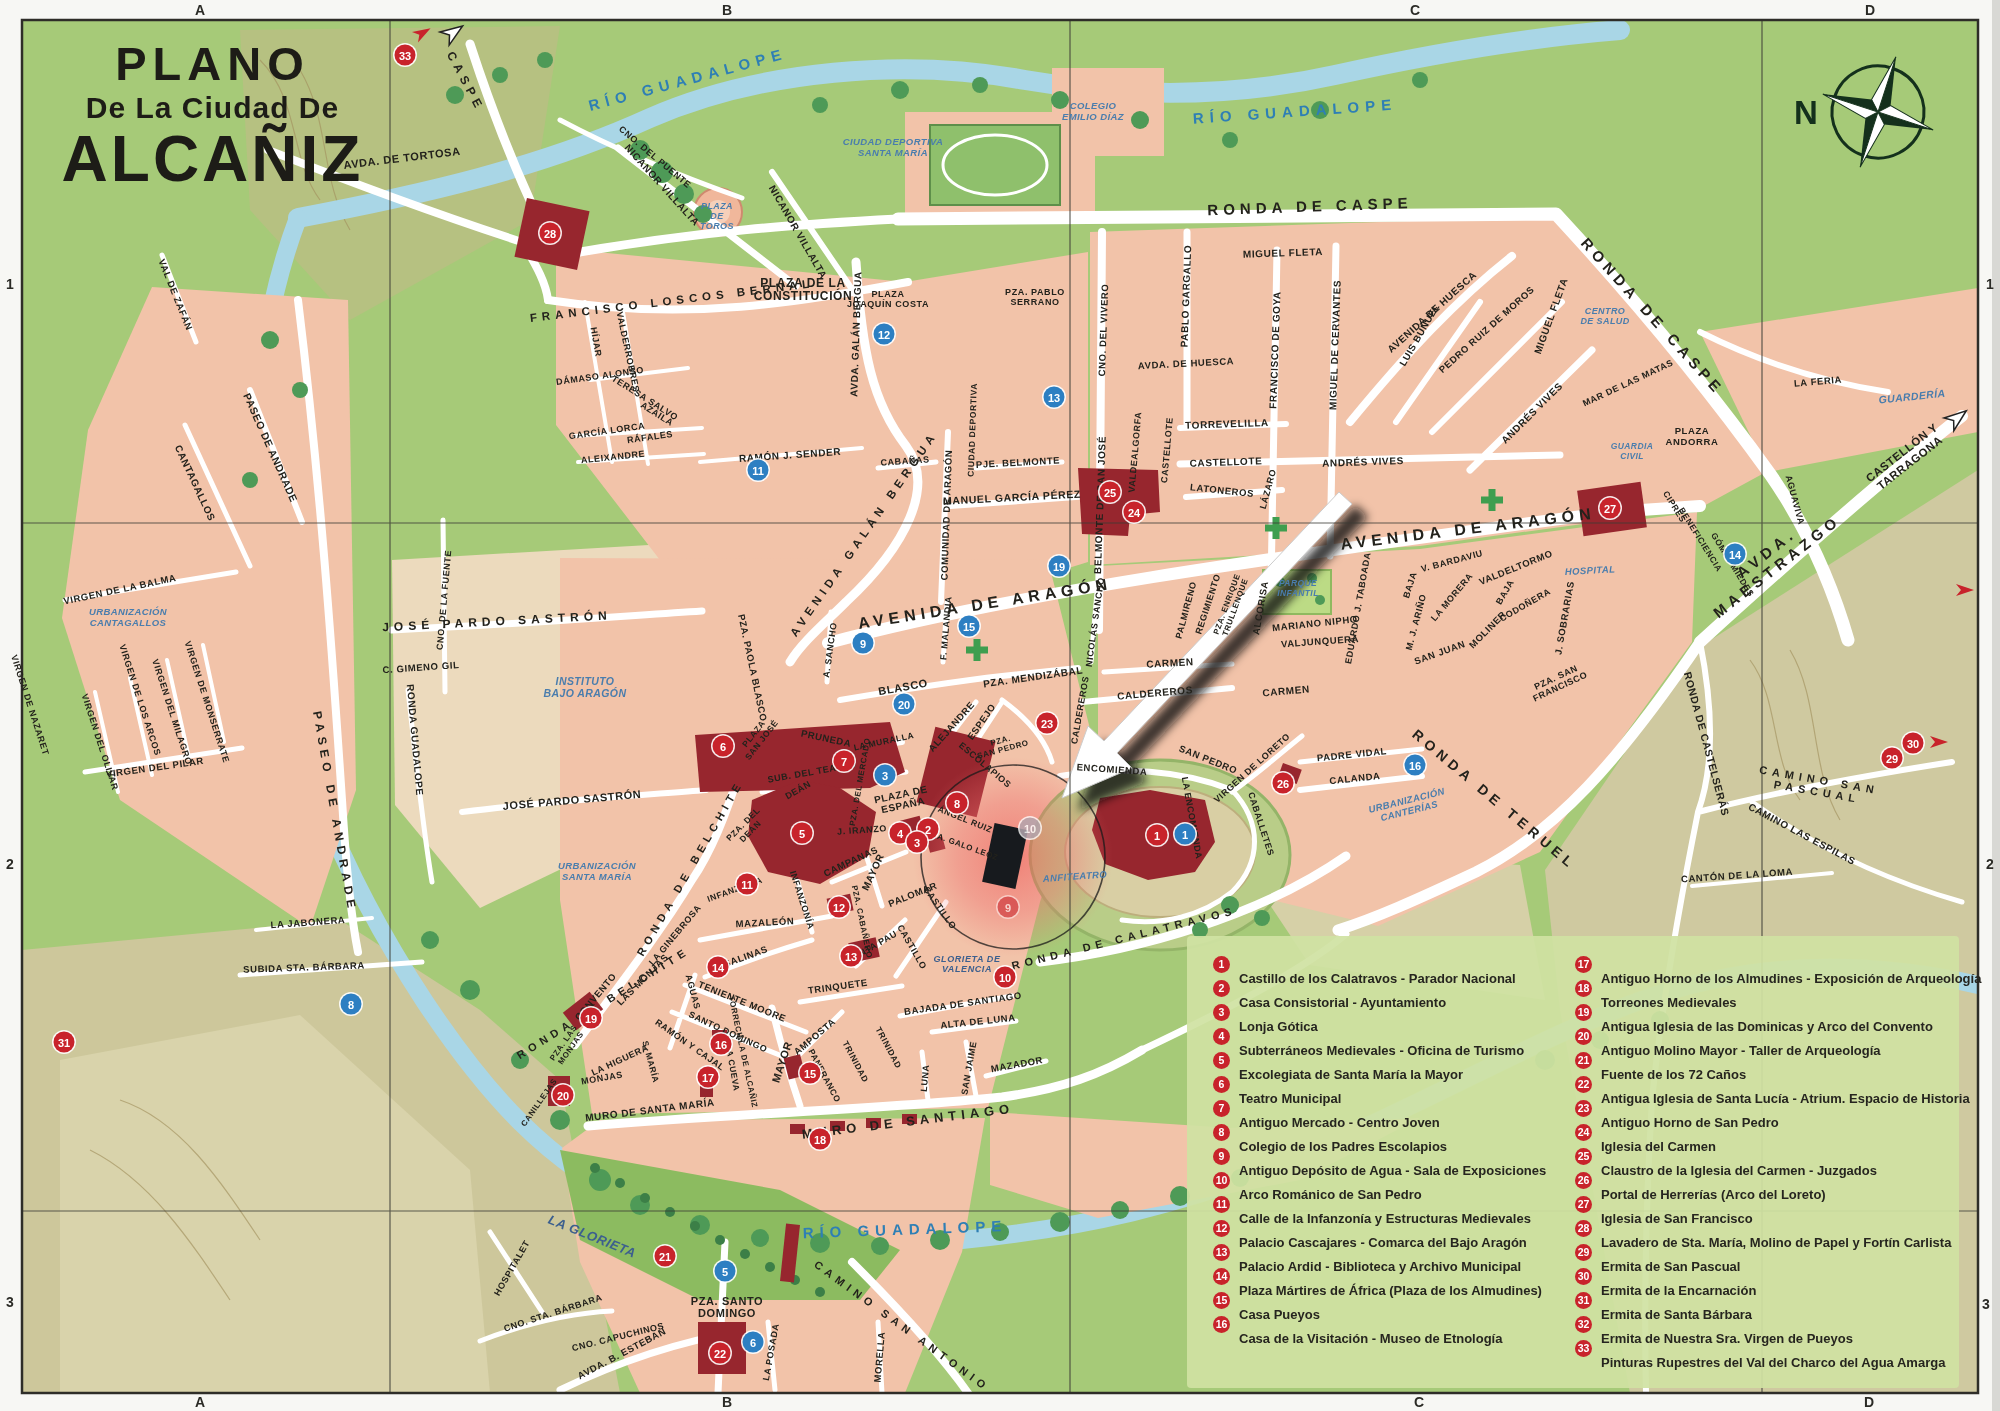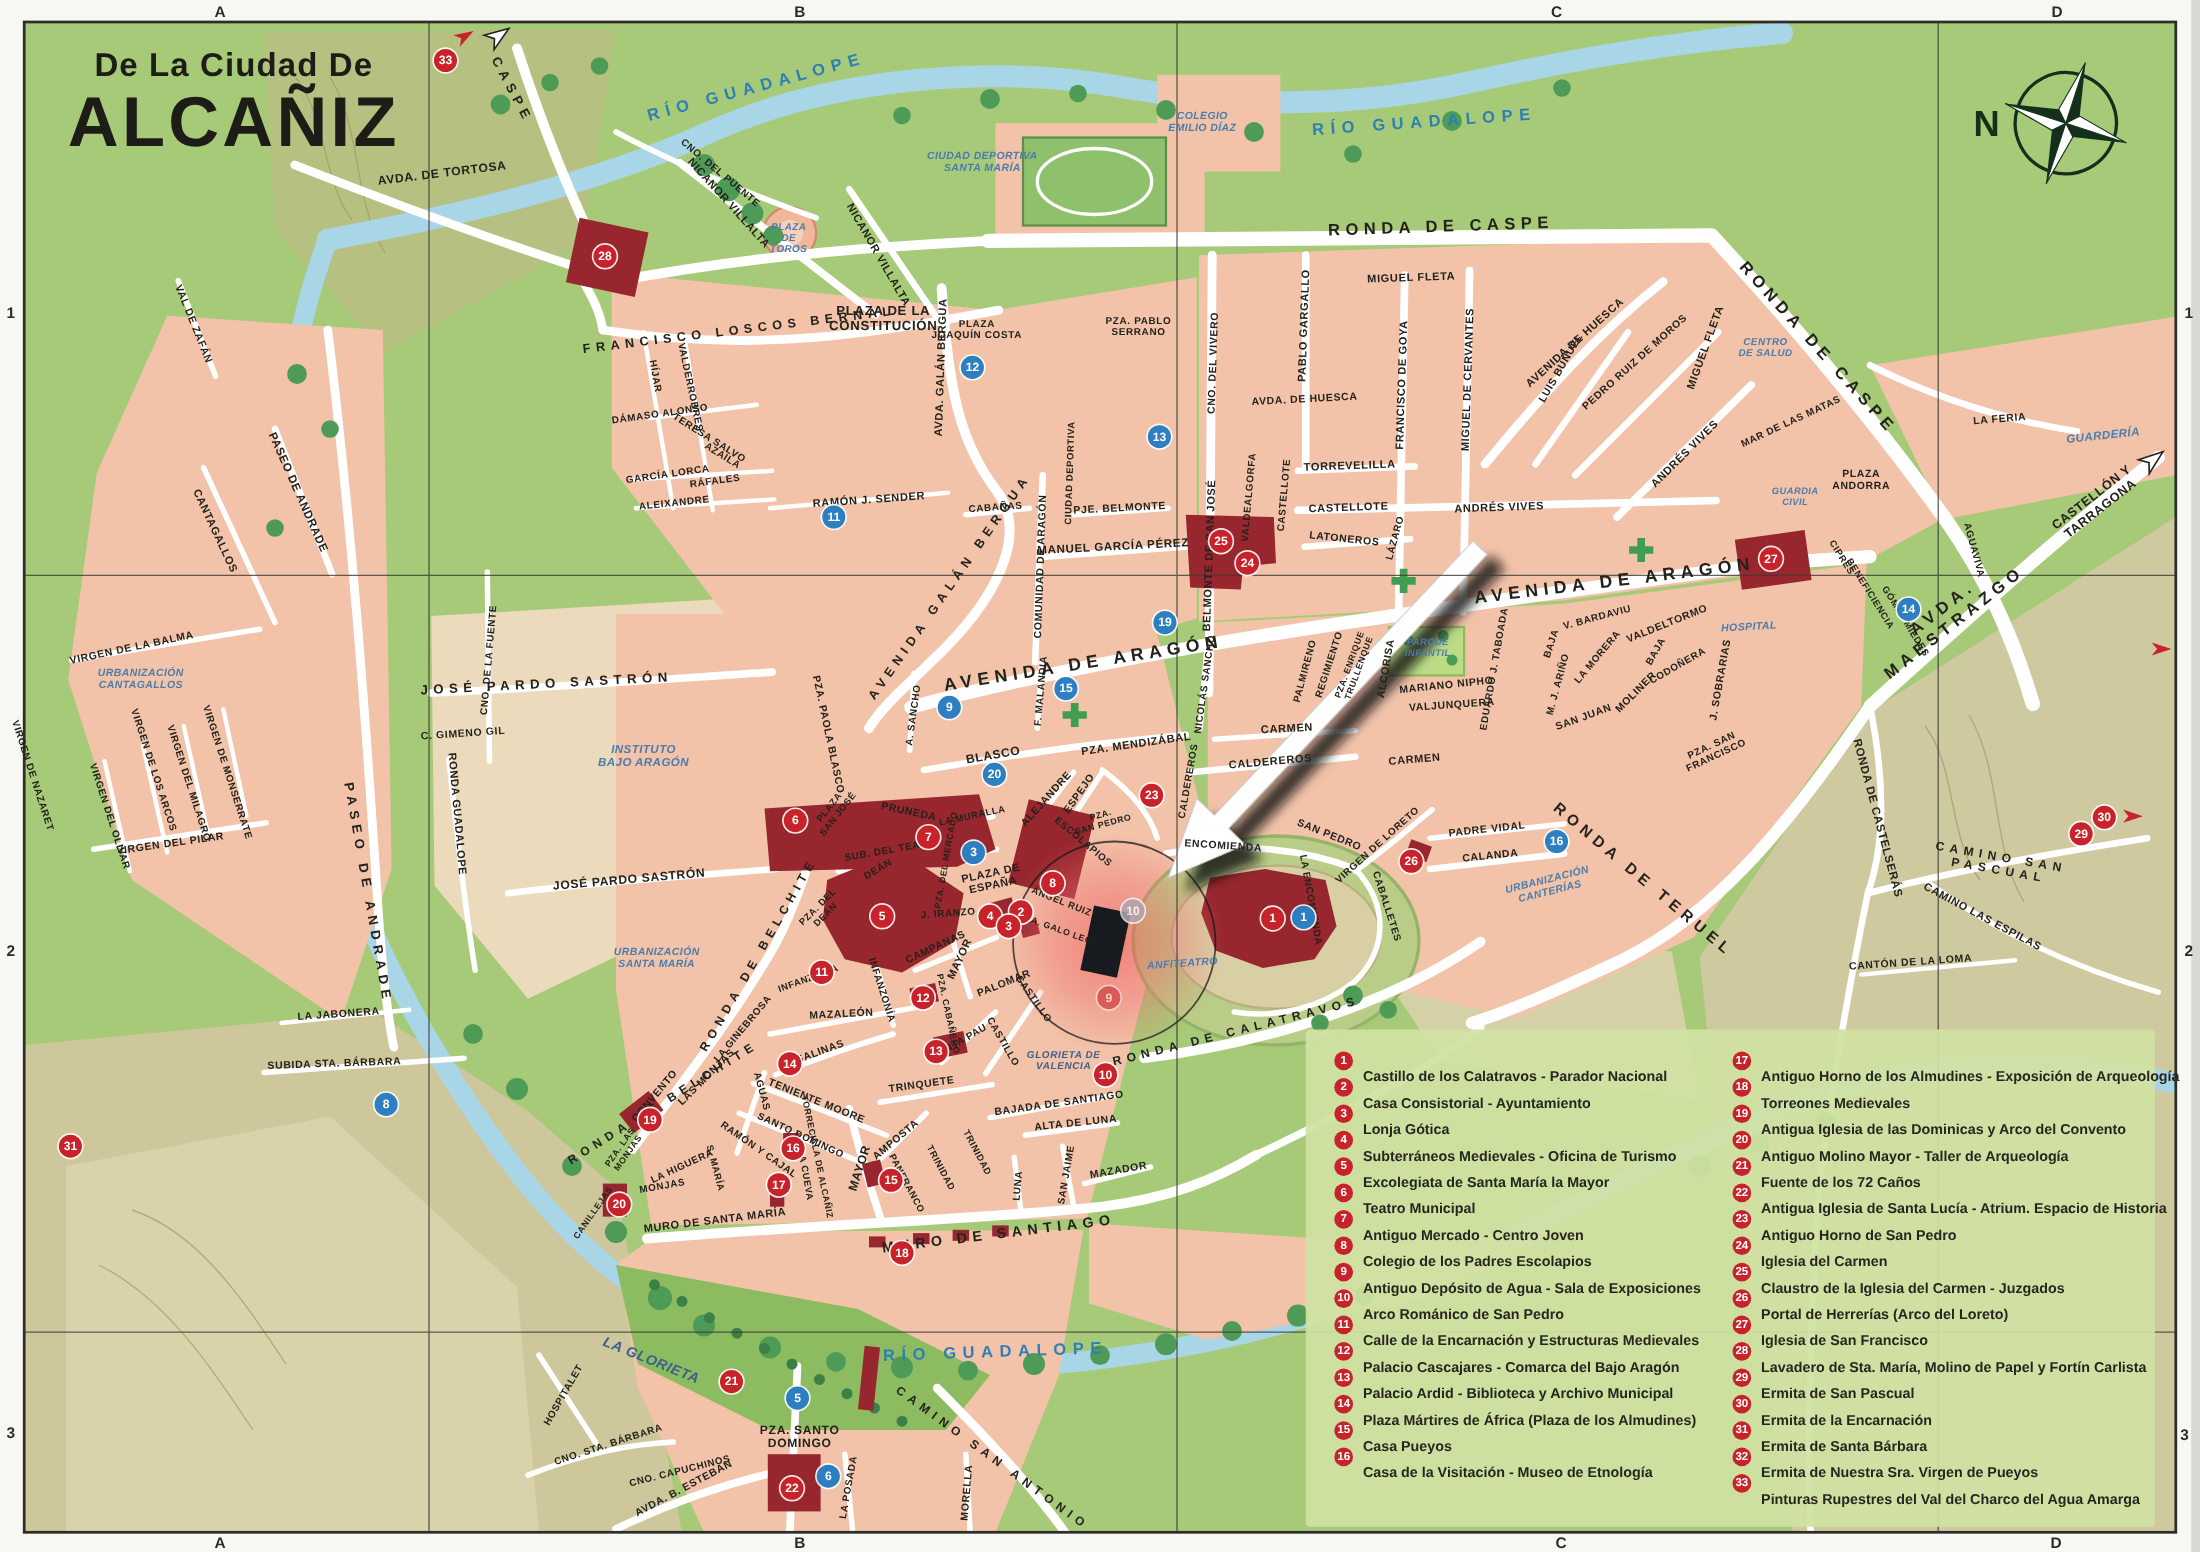--- a/index.html
+++ b/index.html
@@ -560,20 +560,21 @@
       <div class="mk r" style="left: 820px; top: 1139px;">18</div>
       <div class="mk r" style="left: 665px; top: 1256px;">21</div>
       <div class="mk b" style="left: 725px; top: 1271px;">5</div>
       <div class="mk b" style="left: 753px; top: 1342px;">6</div>
       <div class="mk r" style="left: 720px; top: 1353px;">22</div>
       <div class="mk r" style="left: 1892px; top: 758px;">29</div>
       <div class="mk r" style="left: 1913px; top: 743px;">30</div>
     </div>
 
   <div class="map-title">
+    <div class="t1">PLANO</div>
     <div class="t2">De La Ciudad De</div>
     <div class="t3">ALCAÑIZ</div>
   </div>
 
   <div class="compass-n">N</div>
 
   <div class="grid-label" style="left:195px;top:2px">A</div>
   <div class="grid-label" style="left:722px;top:2px">B</div>
   <div class="grid-label" style="left:1410px;top:2px">C</div>
   <div class="grid-label" style="left:1865px;top:2px">D</div>
@@ -626,21 +627,21 @@
           <div class="leg-row">
             <span class="leg-num">9</span>
             <span class="leg-text">Antiguo Depósito de Agua - Sala de Exposiciones</span>
           </div>
           <div class="leg-row">
             <span class="leg-num">10</span>
             <span class="leg-text">Arco Románico de San Pedro</span>
           </div>
           <div class="leg-row">
             <span class="leg-num">11</span>
-            <span class="leg-text">Calle de la Encarnación y Estructuras Medievales</span>
+            <span class="leg-text">Calle de la Infanzonía y Estructuras Medievales</span>
           </div>
           <div class="leg-row">
             <span class="leg-num">12</span>
             <span class="leg-text">Palacio Cascajares - Comarca del Bajo Aragón</span>
           </div>
           <div class="leg-row">
             <span class="leg-num">13</span>
             <span class="leg-text">Palacio Ardid - Biblioteca y Archivo Municipal</span>
           </div>
           <div class="leg-row">

